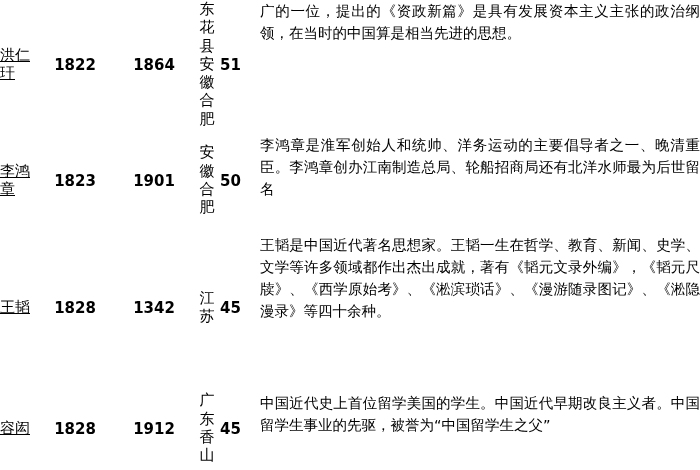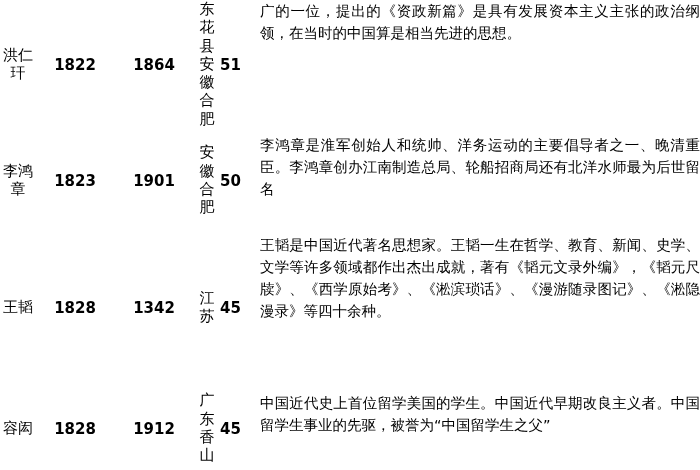--- a/index.html
+++ b/index.html
@@ -26,22 +26,22 @@
     table-layout: fixed;
   }
   table.person-table td {
     vertical-align: middle;
     padding: 0;
     border: 0;
   }
   
   .col-name {
     width: 36px;
-    text-align: center;
     border-right: 1px solid #000;
+    text-decoration: underline;
   }
   .col-birth {
     width: 78px;
     text-align: center;
     border-right: 1px solid #000;
   }
   .col-death {
     width: 80px;
     text-align: center;
     border-right: 1px solid #000;

